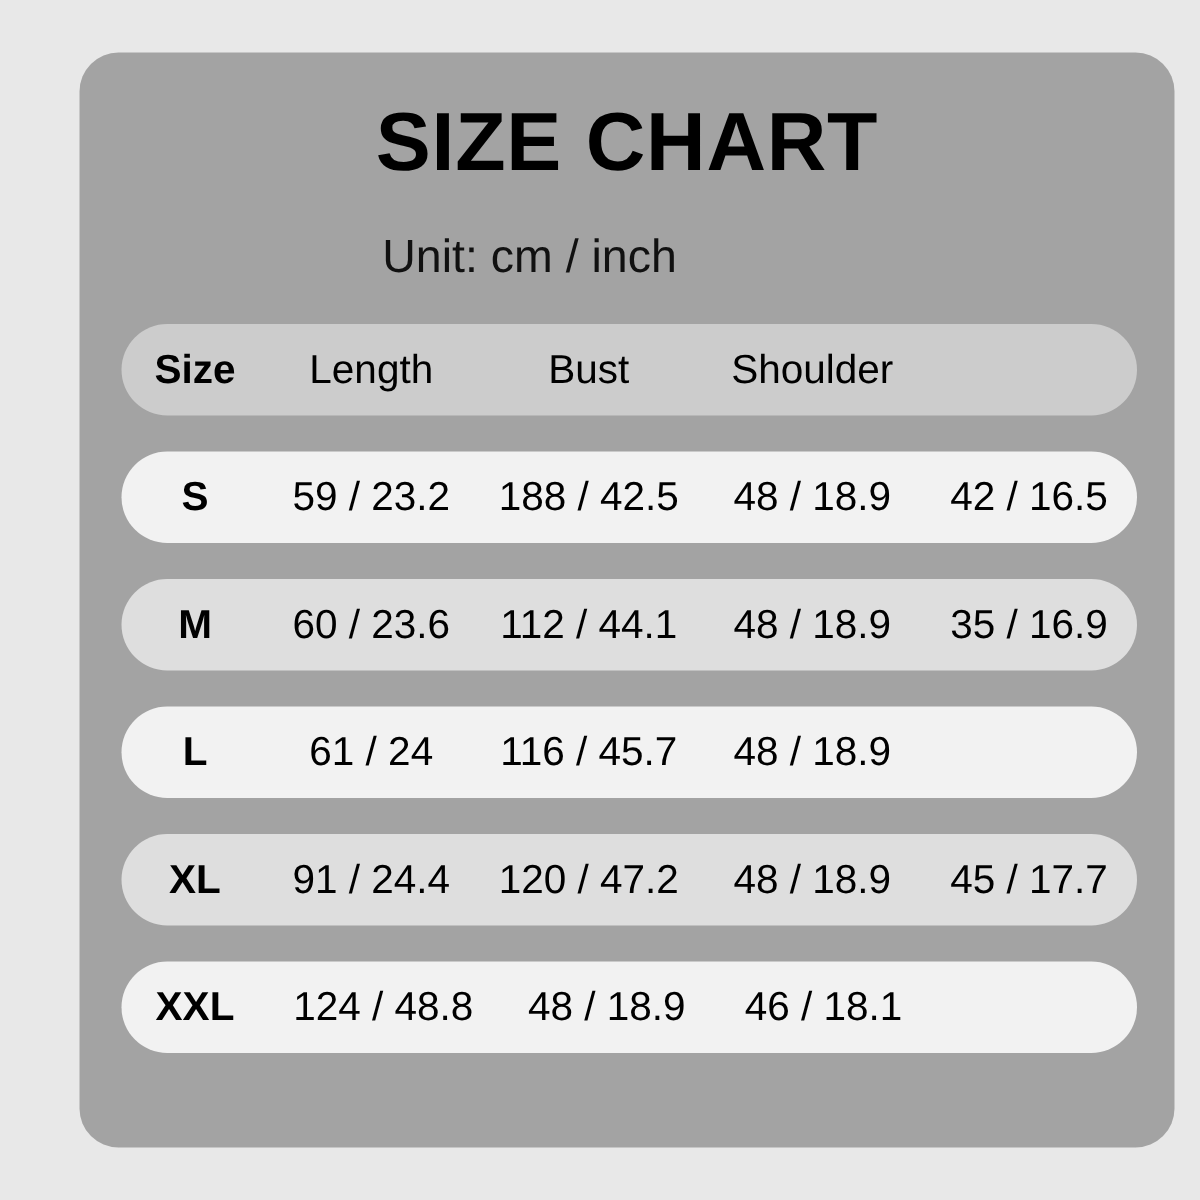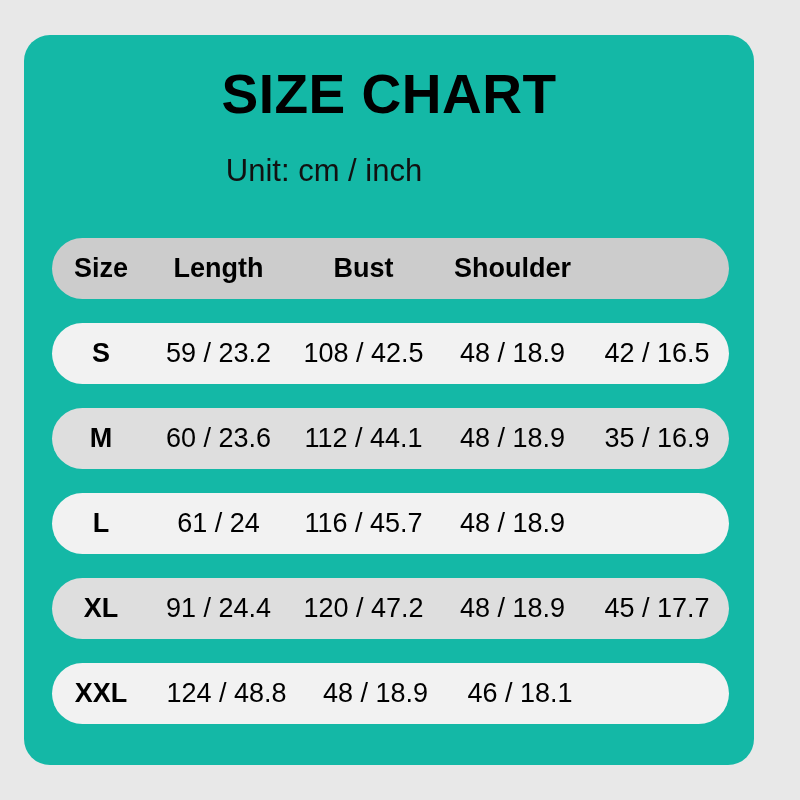--- a/index.html
+++ b/index.html
@@ -10,25 +10,25 @@
     width: 800px;
     height: 800px;
     background: #e8e8e8;
     font-family: "Liberation Sans", sans-serif;
     -webkit-font-smoothing: antialiased;
     overflow: hidden;
   }
 
   #card {
     position: absolute;
-    left: 24px;
+    left: 53px;
     top: 35px;
     width: 730px;
     height: 730px;
-    background: #14b8a6;
+    background: #a3a3a3;
     border-radius: 26px;
     box-sizing: border-box;
   }
 
   #chart-title {
     position: absolute;
     left: 0;
     top: 29px;
     width: 730px;
     text-align: center;
@@ -58,21 +58,20 @@
     width: 677px;
   }
 
   .row {
     position: relative;
     height: 61px;
     border-radius: 31px;
     display: flex;
     align-items: center;
     box-sizing: border-box;
-    margin-top: 22px;
   }
 
   .row + .row {
     margin-top: 24px;
   }
 
   .header-row {
     background: #cccccc;
   }
 
@@ -86,21 +85,21 @@
 
   .cell {
     text-align: center;
     color: #000000;
     font-size: 27px;
     line-height: 1;
     white-space: nowrap;
   }
 
   .header-row .cell {
-    font-weight: bold;
+    font-weight: normal;
     font-size: 27px;
   }
 
   .row .cell-size {
     font-weight: bold;
   }
 
   .cell-size      { width: 98px; }
   .cell-length    { width: 137px; }
   .cell-bust      { width: 153px; }
@@ -121,21 +120,21 @@
     <div class="row header-row">
       <div class="cell cell-size">Size</div>
       <div class="cell cell-length">Length</div>
       <div class="cell cell-bust">Bust</div>
       <div class="cell cell-shoulder">Shoulder</div>
     </div>
 
     <div class="row row-light">
       <div class="cell cell-size">S</div>
       <div class="cell cell-length">59 / 23.2</div>
-      <div class="cell cell-bust">108 / 42.5</div>
+      <div class="cell cell-bust">188 / 42.5</div>
       <div class="cell cell-shoulder">48 / 18.9</div>
       <div class="cell cell-sleeve">42 / 16.5</div>
     </div>
 
     <div class="row row-dark">
       <div class="cell cell-size">M</div>
       <div class="cell cell-length">60 / 23.6</div>
       <div class="cell cell-bust">112 / 44.1</div>
       <div class="cell cell-shoulder">48 / 18.9</div>
       <div class="cell cell-sleeve">35 / 16.9</div>

